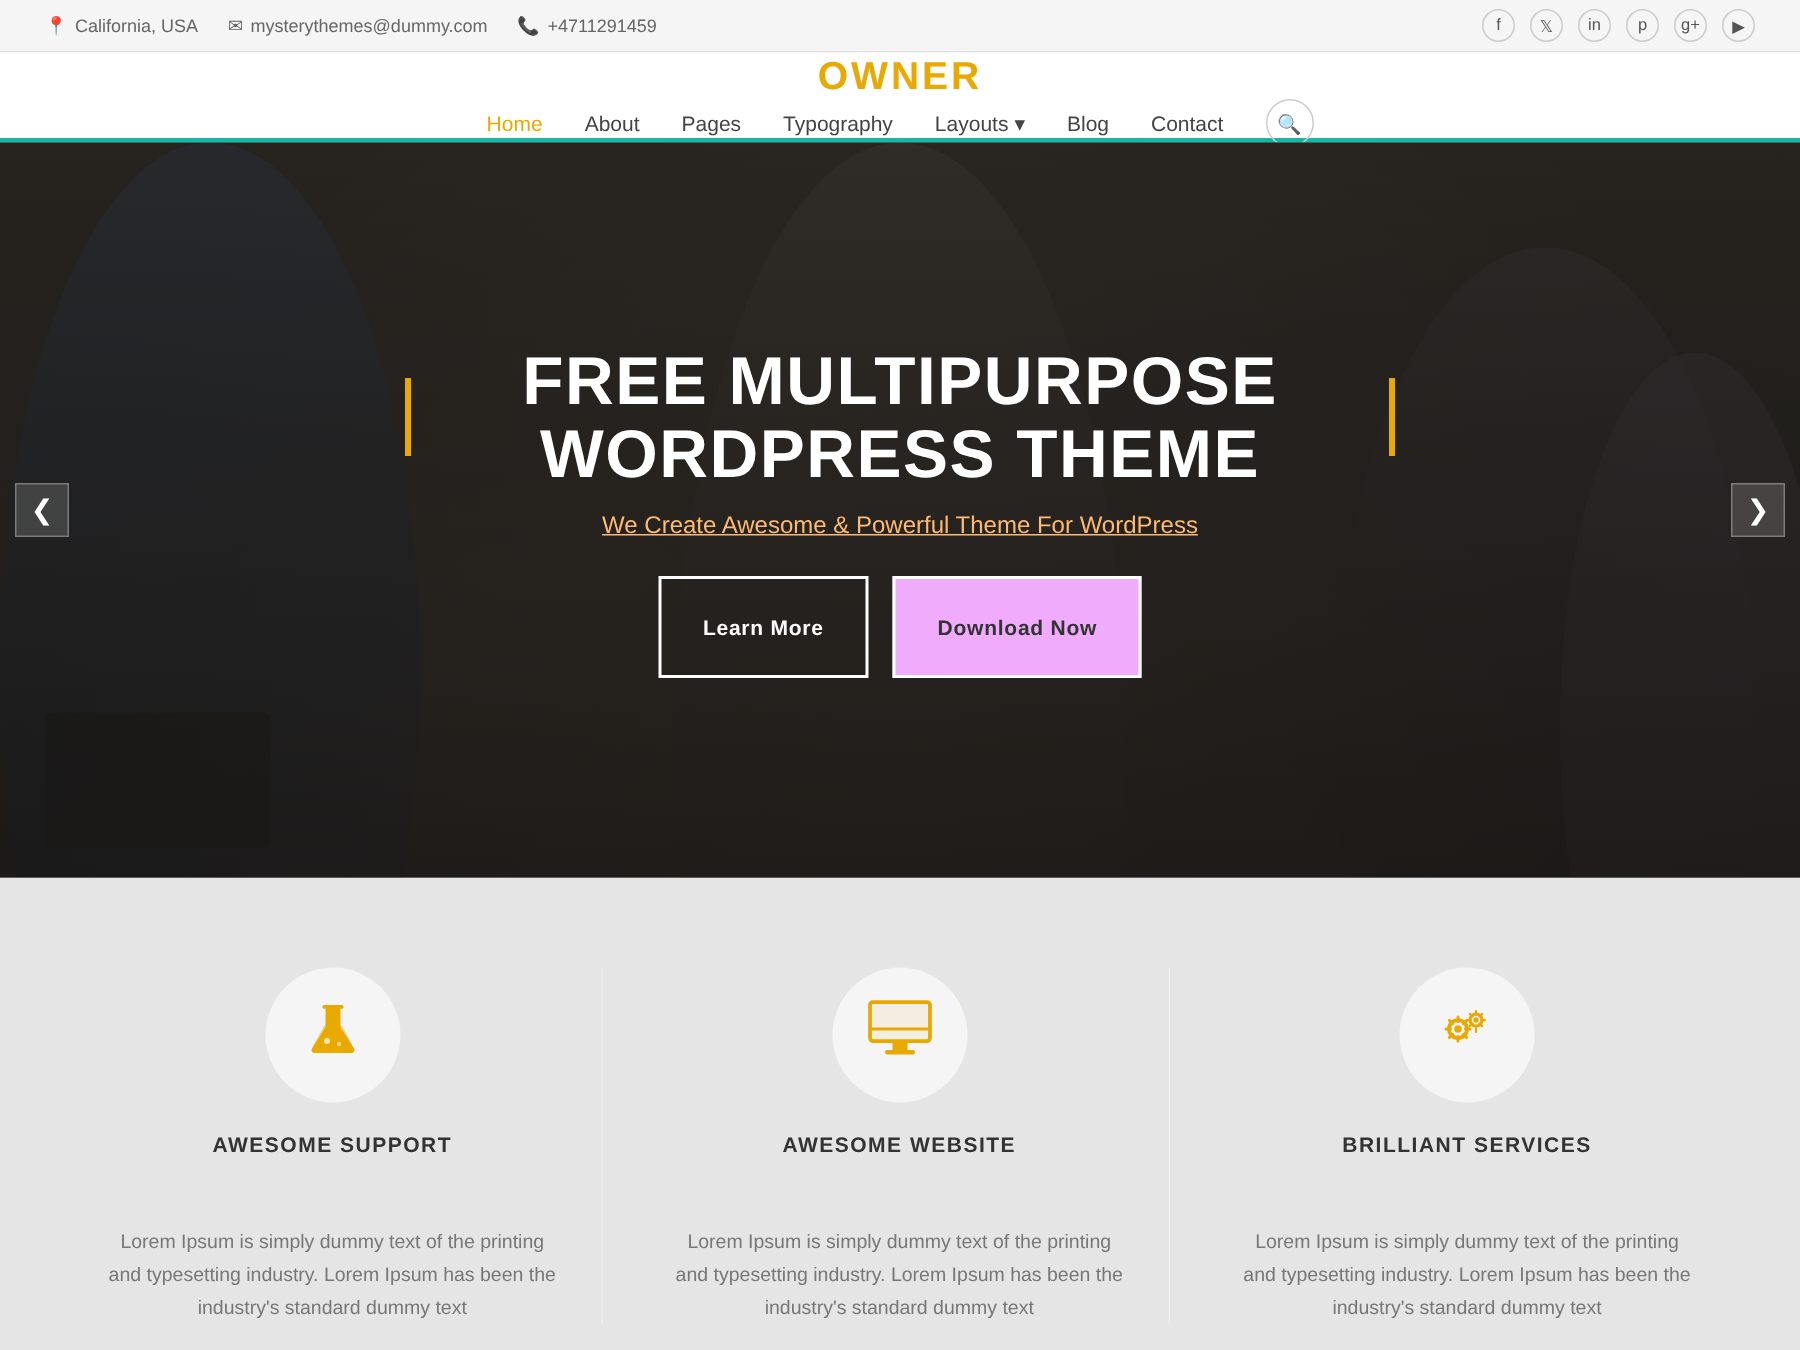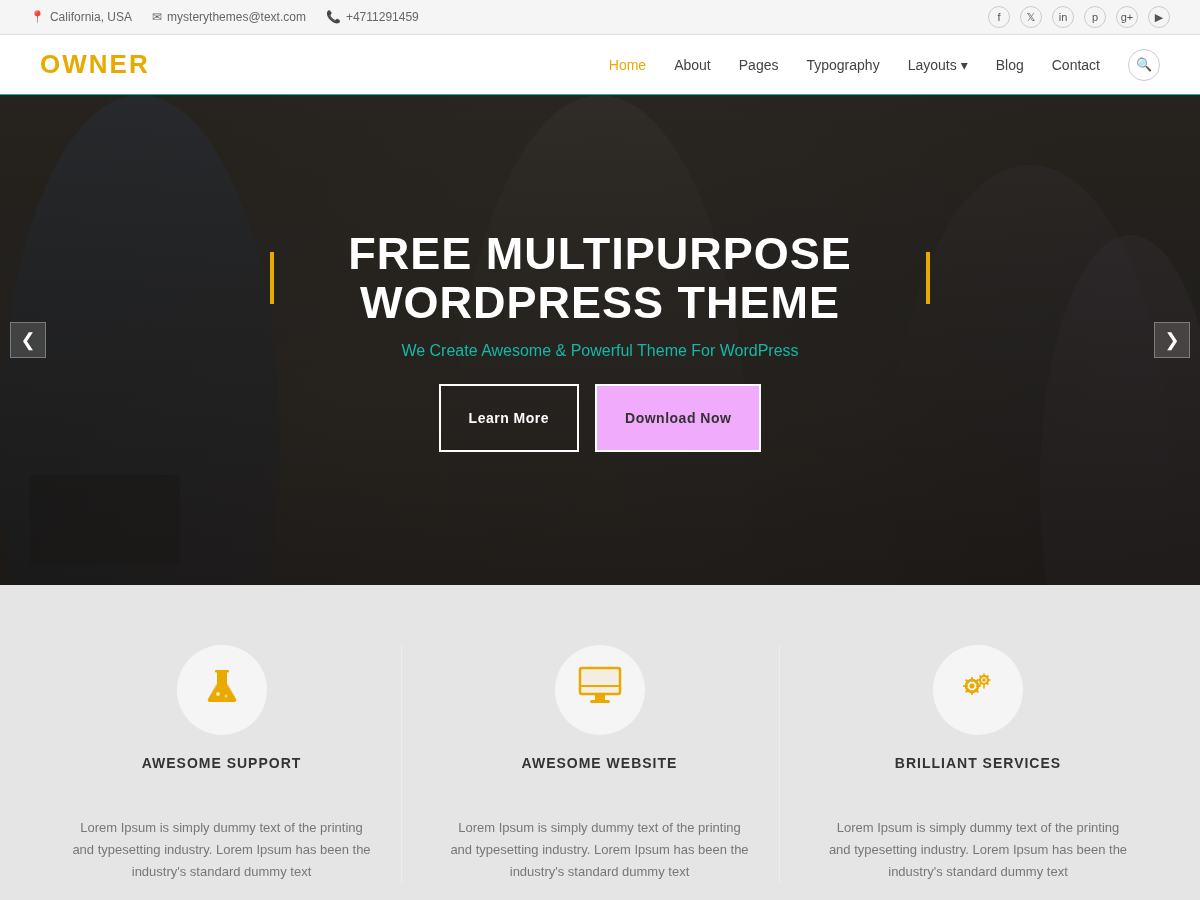--- a/index.html
+++ b/index.html
@@ -30,22 +30,23 @@
     }
 
     
     .header {
       background: white;
       padding: 0 40px;
       display: flex;
       align-items: center;
       justify-content: space-between;
       height: 60px;
-      border-bottom: 1px solid #14b8a6;
+      border-bottom: 3px solid #14b8a6;
       box-shadow: 0 1px 3px rgba(0,0,0,0.05);
+      flex-direction: column;
     }
     .logo {
       font-size: 26px;
       font-weight: 900;
       letter-spacing: 2px;
       color: #222;
       text-transform: uppercase;
     }
     .logo span { color: #e8a900; }
     .nav { display: flex; align-items: center; gap: 28px; }
@@ -113,22 +114,23 @@
     .hero-title {
       font-size: 45px;
       font-weight: 900;
       letter-spacing: 1px;
       text-transform: uppercase;
       line-height: 1.1;
       color: white;
     }
     .hero-subtitle {
       font-size: 16px;
-      color: #14b8a6;
+      color: #fdba74;
       margin-bottom: 24px;
+      text-decoration: underline;
     }
     .hero-buttons { display: flex; gap: 16px; justify-content: center; }
     .hero-btn {
       padding: 24px 28px;
       font-size: 14px;
       font-weight: 600;
       cursor: pointer;
       border: 2px solid white;
       background: transparent;
       color: white;
@@ -199,21 +201,21 @@
 <body>
 
 <div class="top-bar">
   <div class="top-bar-left">
     <span>
       <span>📍</span>
       <span>California, USA</span>
     </span>
     <span>
       <span>✉</span>
-      <span>mysterythemes@text.com</span>
+      <span>mysterythemes@dummy.com</span>
     </span>
     <span>
       <span>📞</span>
       <span>+4711291459</span>
     </span>
   </div>
   <div class="top-bar-right">
     <a href="#">f</a>
     <a href="#">𝕏</a>
     <a href="#">in</a>

